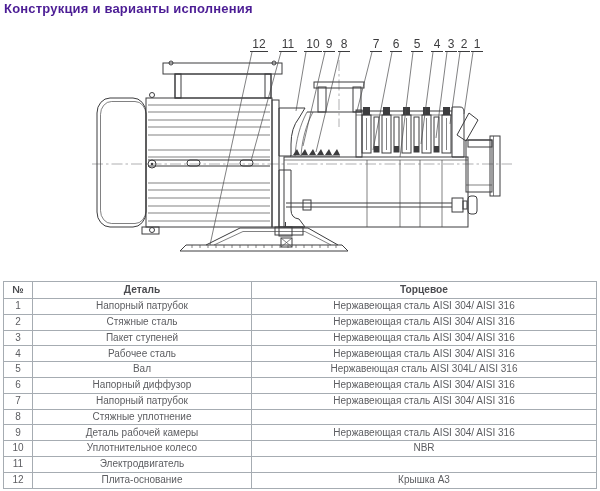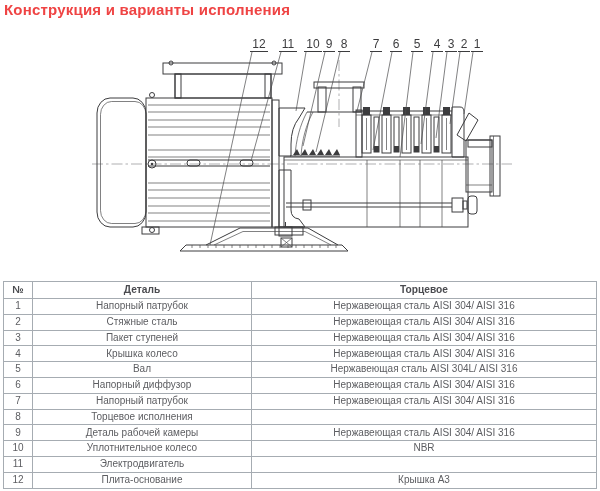--- a/index.html
+++ b/index.html
@@ -2,21 +2,21 @@
 <html><head>
 <meta charset="utf-8">
 <style>
   html,body{margin:0;padding:0;background:#ffffff;}
   body{
     width:600px;height:491px;position:relative;overflow:hidden;
     font-family:"Liberation Sans","DejaVu Sans",sans-serif;
   }
   .title{
     position:absolute;top:1px;left:4px;margin:0;
-    font-size:15px;font-weight:bold;color:#ef4444;letter-spacing:.2px;
+    font-size:13px;font-weight:bold;color:#4c1d95;letter-spacing:.2px;
   }
   .diagram{position:absolute;top:0;left:0;width:600px;height:274px;}
   .diagram svg{display:block;}
   .d{stroke:#3c3c3e;fill:none;stroke-width:1;}
   .thin{stroke:#4a4a4c;fill:none;stroke-width:.7;}
   .solid{fill:#3c3c3e;stroke:none;}
   .cl{stroke:#8d8d90;stroke-width:.7;fill:none;stroke-dasharray:11 3 2.5 3;}
   .callout-text{font-size:12px;fill:#3c3c3e;font-family:"Liberation Sans","DejaVu Sans",sans-serif;}
   table.parts-table{
     position:absolute;top:281px;left:3px;width:594px;
@@ -237,41 +237,41 @@
         <td>Стяжные сталь</td>
         <td>Нержавеющая сталь AISI 304/ AISI 316</td>
       </tr>
       <tr>
         <td>3</td>
         <td>Пакет ступеней</td>
         <td>Нержавеющая сталь AISI 304/ AISI 316</td>
       </tr>
       <tr>
         <td>4</td>
-        <td>Крышка колесо</td>
+        <td>Рабочее сталь</td>
         <td>Нержавеющая сталь AISI 304/ AISI 316</td>
       </tr>
       <tr>
         <td>5</td>
         <td>Вал</td>
         <td>Нержавеющая сталь AISI 304L/ AISI 316</td>
       </tr>
       <tr>
         <td>6</td>
         <td>Напорный диффузор</td>
         <td>Нержавеющая сталь AISI 304/ AISI 316</td>
       </tr>
       <tr>
         <td>7</td>
         <td>Напорный патрубок</td>
         <td>Нержавеющая сталь AISI 304/ AISI 316</td>
       </tr>
       <tr>
         <td>8</td>
-        <td>Торцевое исполнения</td>
+        <td>Стяжные уплотнение</td>
         <td></td>
       </tr>
       <tr>
         <td>9</td>
         <td>Деталь рабочей камеры</td>
         <td>Нержавеющая сталь AISI 304/ AISI 316</td>
       </tr>
       <tr>
         <td>10</td>
         <td>Уплотнительное колесо</td>

